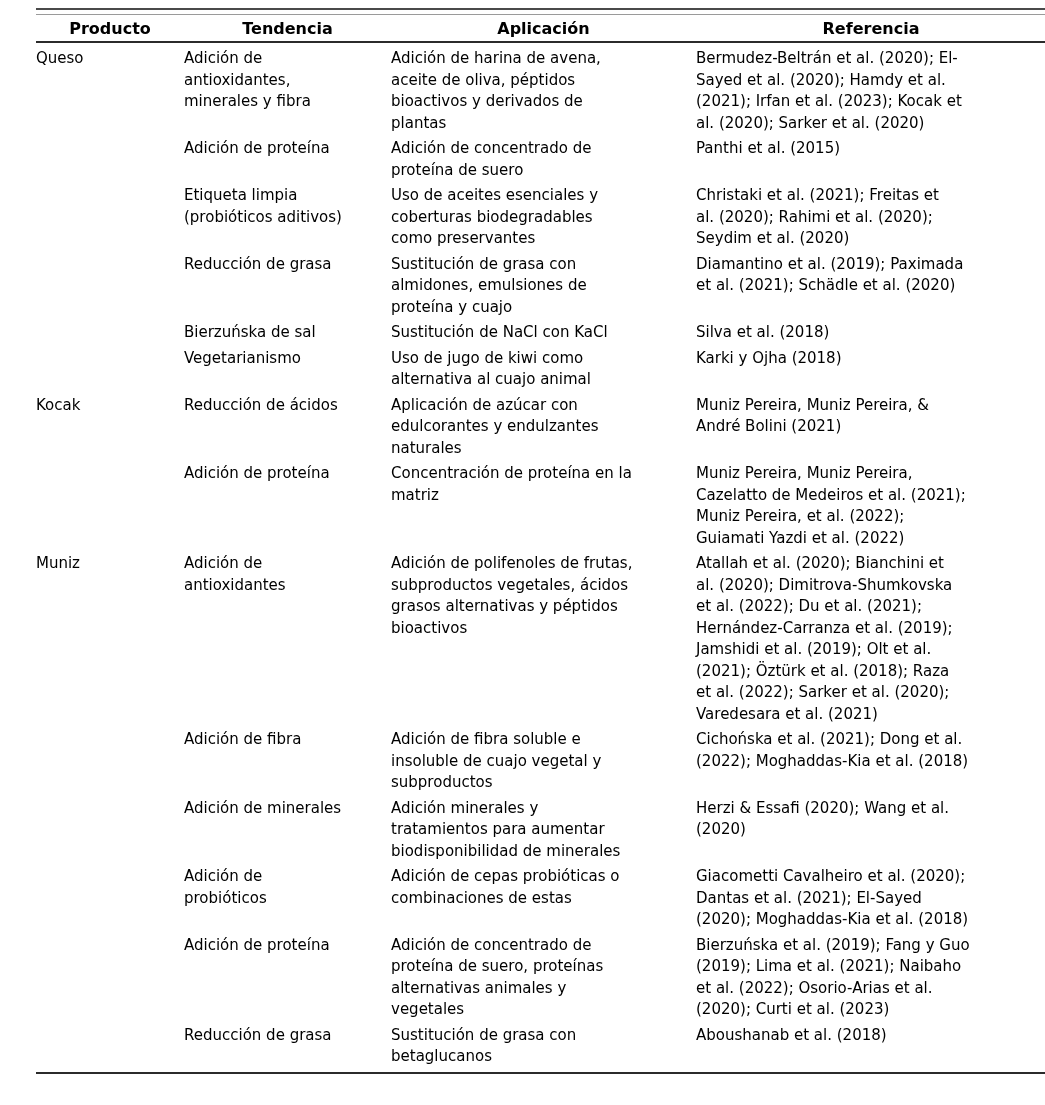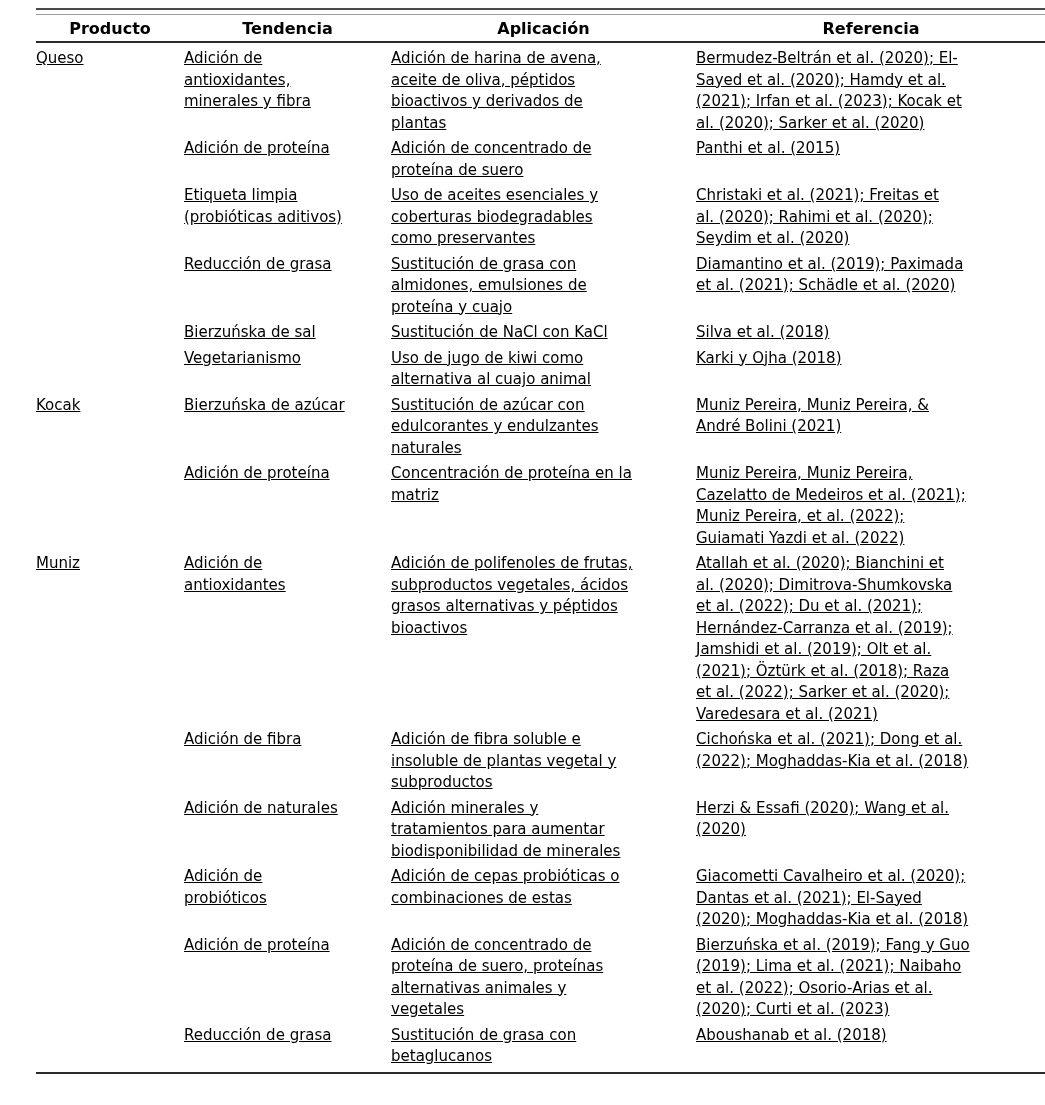--- a/index.html
+++ b/index.html
@@ -53,21 +53,20 @@
     padding: 0;
     border-bottom: 2px solid #2b2b2b;
     white-space: nowrap;
   }
   table.trends td {
     vertical-align: top;
     font-size: 15px;
     line-height: 21.5px;
     padding: 0 14px 4px 0;
     white-space: pre-line;
-    text-decoration: underline;
   }
   table.trends tbody tr.first-row td {
     padding-top: 5px;
   }
   td.prod {
     vertical-align: middle;
     padding-left: 3px;
     white-space: normal;
   }
   td.ref {
@@ -114,21 +113,21 @@
 al. (2020); Sarker et al. (2020)</td>
         </tr>
         <tr>
           <td class="tend">Adición de proteína</td>
           <td class="apl">Adición de concentrado de
 proteína de suero</td>
           <td class="ref">Panthi et al. (2015)</td>
         </tr>
         <tr>
           <td class="tend">Etiqueta limpia
-(probióticas aditivos)</td>
+(probióticos aditivos)</td>
           <td class="apl">Uso de aceites esenciales y
 coberturas biodegradables
 como preservantes</td>
           <td class="ref">Christaki et al. (2021); Freitas et
 al. (2020); Rahimi et al. (2020);
 Seydim et al. (2020)</td>
         </tr>
         <tr>
           <td class="tend">Reducción de grasa</td>
           <td class="apl">Sustitución de grasa con
@@ -144,22 +143,22 @@
         </tr>
         <tr>
           <td class="tend">Vegetarianismo</td>
           <td class="apl">Uso de jugo de kiwi como
 alternativa al cuajo animal</td>
           <td class="ref">Karki y Ojha (2018)</td>
         </tr>
 
         <tr>
           <td class="prod" rowspan="2">Kocak</td>
-          <td class="tend">Bierzuńska de azúcar</td>
-          <td class="apl">Sustitución de azúcar con
+          <td class="tend">Reducción de ácidos</td>
+          <td class="apl">Aplicación de azúcar con
 edulcorantes y endulzantes
 naturales</td>
           <td class="ref">Muniz Pereira, Muniz Pereira, &amp;
 André Bolini (2021)</td>
         </tr>
         <tr>
           <td class="tend">Adición de proteína</td>
           <td class="apl">Concentración de proteína en la
 matriz</td>
           <td class="ref">Muniz Pereira, Muniz Pereira,
@@ -181,27 +180,27 @@
 et al. (2022); Du et al. (2021);
 Hernández-Carranza et al. (2019);
 Jamshidi et al. (2019); Olt et al.
 (2021); Öztürk et al. (2018); Raza
 et al. (2022); Sarker et al. (2020);
 Varedesara et al. (2021)</td>
         </tr>
         <tr>
           <td class="tend">Adición de fibra</td>
           <td class="apl">Adición de fibra soluble e
-insoluble de plantas vegetal y
+insoluble de cuajo vegetal y
 subproductos</td>
           <td class="ref">Cichońska et al. (2021); Dong et al.
 (2022); Moghaddas-Kia et al. (2018)</td>
         </tr>
         <tr>
-          <td class="tend">Adición de naturales</td>
+          <td class="tend">Adición de minerales</td>
           <td class="apl">Adición minerales y
 tratamientos para aumentar
 biodisponibilidad de minerales</td>
           <td class="ref">Herzi &amp; Essafi (2020); Wang et al.
 (2020)</td>
         </tr>
         <tr>
           <td class="tend">Adición de
 probióticos</td>
           <td class="apl">Adición de cepas probióticas o

